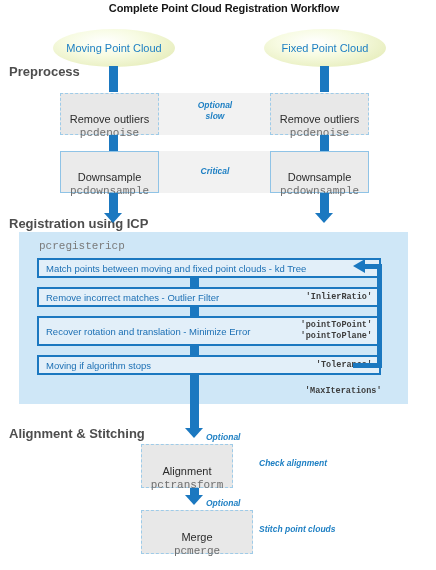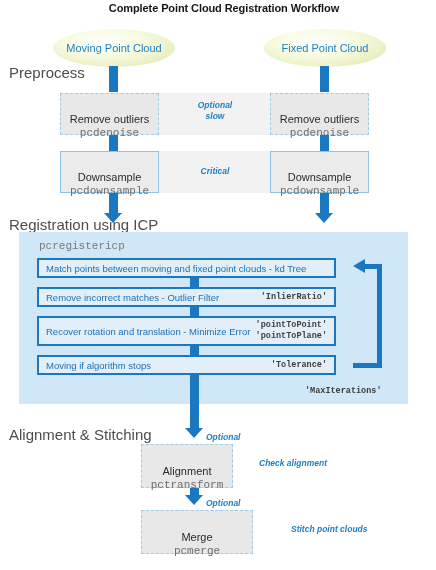--- a/index.html
+++ b/index.html
@@ -30,22 +30,22 @@
     font-size: 11px;
     font-weight: bold;
     color: #161616;
     letter-spacing: -0.1px;
     margin-left: 6px;
   }
 
   
   .section-header {
     position: absolute;
-    font-size: 15px;
-    font-weight: normal;
+    font-size: 13px;
+    font-weight: bold;
     color: #4d4d4d;
     white-space: nowrap;
   }
   #hdr-preprocess { left: 9px;  top: 64px; }
   #hdr-registration { left: 9px; top: 216px; }
   #hdr-alignment { left: 9px;  top: 426px; }
 
   
   .cloud-ellipse {
     position: absolute;
@@ -130,21 +130,21 @@
     left: 39px;
     top: 240px;
     font-family: "Liberation Mono", "DejaVu Sans Mono", monospace;
     font-size: 11px;
     color: #7a7a7a;
   }
   .icp-row {
     position: absolute;
     box-sizing: border-box;
     left: 37px;
-    width: 299px;
+    width: 344px;
     background: #e2eff9;
     border: 2px solid #1b78c0;
     display: flex;
     align-items: center;
     padding: 0 7px;
   }
   .icp-row-label {
     font-size: 9.5px;
     color: #1b6fb4;
     white-space: nowrap;
@@ -324,17 +324,17 @@
 
   <div class="note" style="left:206px; top:498px; width:70px; text-align:left;">
     <span>Optional</span>
   </div>
 
   <div class="proc-box" id="box-merge">
     <div class="proc-title">Merge</div>
     <div class="proc-code">pcmerge</div>
   </div>
 
-  <div class="note" style="left:259px; top:524px; width:120px; text-align:left;margin-left:32px;">
+  <div class="note" style="left:259px; top:524px; width:120px; text-align:left;">
     <span>Stitch point clouds</span>
   </div>
 
 </div>
 
 </body></html>

